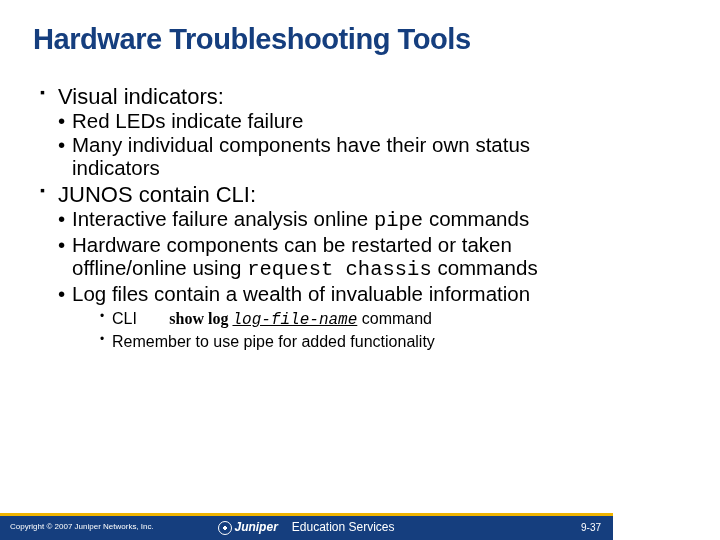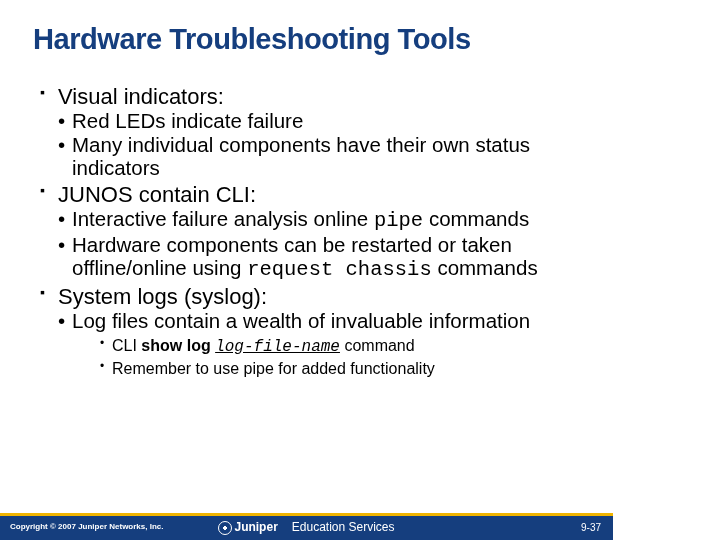--- a/index.html
+++ b/index.html
@@ -63,22 +63,23 @@
   }
   .mono {
     font-family: "Courier New", monospace;
   }
   .mono-i {
     font-family: "Courier New", monospace;
     font-style: italic;
     text-decoration: underline;
   }
   .mono-b {
-    font-family: Liberation Sans, sans-serif;
+    font-family: Liberation Serif, serif;
     font-weight: bold;
+    margin-left: 28px;
   }
   .footer {
     position: absolute;
     left: 0; right: 0; bottom: 0;
     height: 40px;
   }
   .footer .yellow {
     position: absolute;
     left: 0; right: 0; bottom: 24px;
     height: 3px;
@@ -89,32 +90,33 @@
     left: 0; right: 0; bottom: 0;
     height: 24px;
     background: #153e7e;
     color: #fff;
     font-size: 10px;
   }
   .footer .copyright {
     position: absolute;
     left: 10px; top: 6px;
     font-size: 8px;
-    font-weight: bold;
+    font-weight: normal;
     color: #fff;
   }
   .footer .center {
     position: absolute;
     left: 0; right: 0; top: 4px;
     text-align: center;
     font-size: 12px;
     color: #fff;
   }
   .footer .brand {
     font-weight: bold;
+    font-style: italic;
   }
   .footer .edu {
     font-weight: normal;
     margin-left: 14px;
   }
   .footer .pagenum {
     position: absolute;
     right: 12px; top: 6px;
     font-size: 10px;
     color: #fff;
@@ -143,21 +145,20 @@
     <div class="l2">Many individual components have their own status indicators</div>
 
     <div class="l1" style="margin-top:2px">JUNOS contain CLI:</div>
     <div class="l2">
       <span>Interactive failure analysis online </span><span class="mono">pipe</span><span> commands</span>
     </div>
     <div class="l2">
       <span>Hardware components can be restarted or taken offline/online using </span><span class="mono">request chassis</span><span> commands</span>
     </div>
 
-    <div class="l1" style="margin-top:2px">System logs (syslog):</div>
     <div class="l2">Log files contain a wealth of invaluable information</div>
 
     <div class="l3">
       <span>CLI </span><span class="mono-b">show log </span><span class="mono-i">log-file-name</span><span> command</span>
     </div>
     <div class="l3">Remember to use pipe for added functionality</div>
   </div>
 
   <div class="footer">
     <div class="yellow"></div>

